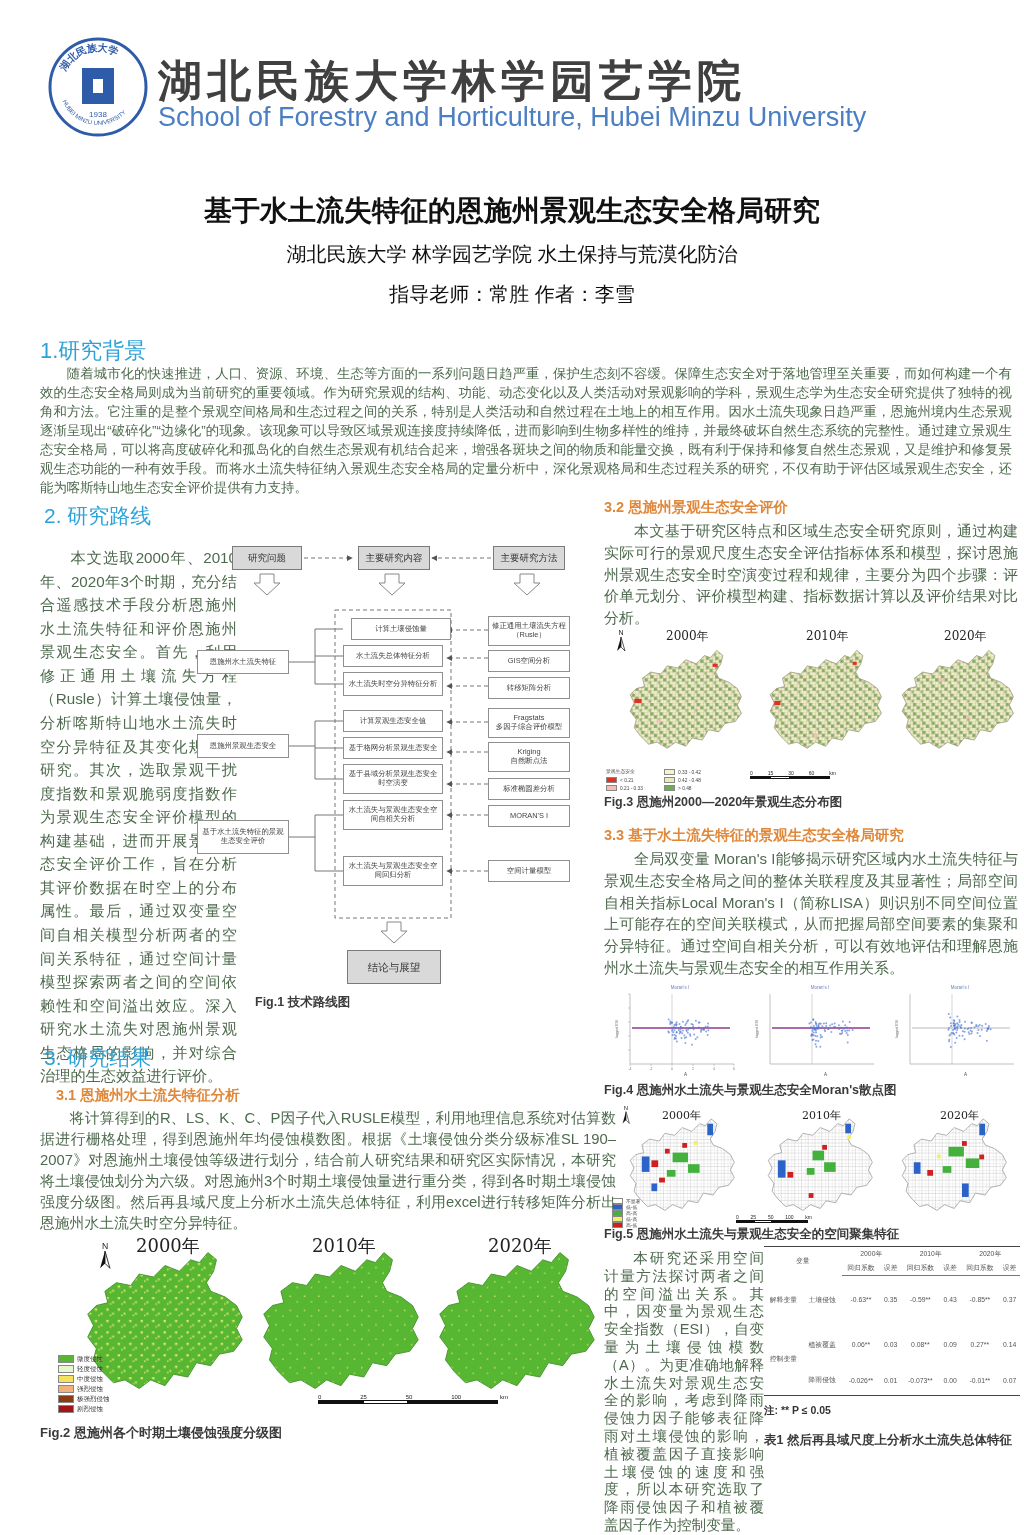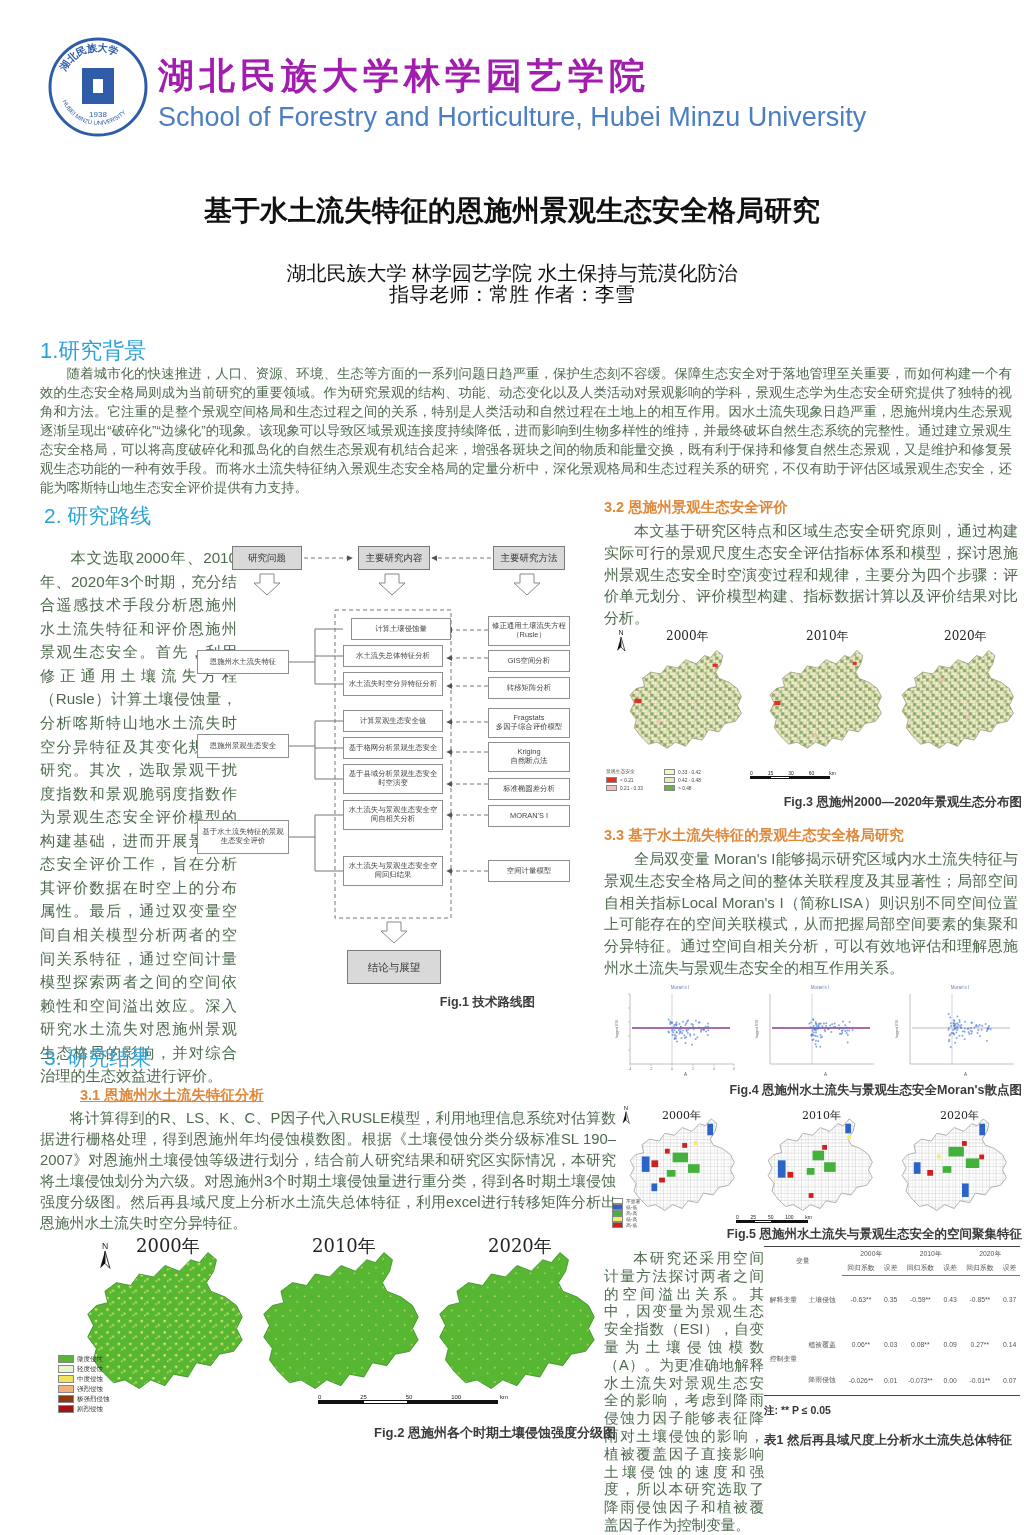--- a/index.html
+++ b/index.html
@@ -1,30 +1,30 @@
 <!DOCTYPE html>
 <html><head>
 <meta charset="utf-8">
 <style>
   html,body{margin:0;padding:0;background:#fff;}
   .page{position:relative;width:1024px;height:1535px;background:#fff;overflow:hidden;
         font-family:"Liberation Sans","DejaVu Sans",sans-serif;color:#222;}
   .abs{position:absolute;}
   
-  .org-cn{font-size:36px;font-weight:700;color:#a21caf;letter-spacing:5px;font-family:"DejaVu Serif","Liberation Serif",serif;}
+  .org-cn{font-size:44px;font-weight:700;color:#404040;letter-spacing:5px;font-family:"DejaVu Serif","Liberation Serif",serif;}
   .org-en{font-size:27px;color:#4b7ec2;font-weight:400;}
   
   .t-main{width:100%;text-align:center;font-size:28px;font-weight:700;color:#111;}
   .t-sub{width:100%;text-align:center;font-size:20px;color:#111;}
   
   .h-blue{color:#2ba2d8;font-weight:500;}
   .h-orange{color:#e0883a;font-weight:700;font-size:14.5px;}
   .body-green{color:#4e6a4e;text-align:justify;}
   .indent{text-indent:2em;}
-  .caption{font-weight:700;color:#3a3a3a;font-size:12.5px;text-align:right;}
+  .caption{font-weight:700;color:#3a3a3a;font-size:12.5px;text-align:left;}
   
   .flow{position:absolute;left:195px;top:538px;width:445px;height:480px;}
   .flow-box{position:absolute;border:1px solid #8f8f8f;background:#fff;display:flex;align-items:center;justify-content:center;
             text-align:center;font-size:7.4px;color:#444;line-height:1.2;box-sizing:border-box;padding:1px;white-space:pre-line;}
   .flow-box.gray{background:#d9d9d9;border-color:#7a7a7a;font-size:9.5px;color:#333;}
   .flow-box.concl{background:#d9d9d9;border-color:#7a7a7a;font-size:10.5px;color:#333;}
   
   .year-label{font-family:"DejaVu Serif","Liberation Serif",serif;color:#222;}
   .legend-item{display:flex;align-items:center;gap:3px;}
   .legend-sw{display:inline-block;border:0.5px solid #888;}
@@ -58,21 +58,21 @@
       <textPath href="#arcB" startOffset="12%">HUBEI MINZU UNIVERSITY</textPath>
     </text>
     <path d="M36,36 h20 v11 h-9 v14 h9 v11 h-20 z" fill="#2f5ca9"></path>
     <path d="M68,72 h-20 v-11 h9 v-14 h-9 v-11 h20 z" fill="#2f5ca9"></path>
     <text x="52" y="85" font-size="8" fill="#2f5ca9" text-anchor="middle">1938</text>
   </svg>
   <div class="abs org-cn" style="left:158px;top:52px;">湖北民族大学林学园艺学院</div>
   <div class="abs org-en" style="left:158px;top:102px;">School of Forestry and Horticulture, Hubei Minzu University</div>
 
   <div class="abs t-main" style="left:0;top:192px;">基于水土流失特征的恩施州景观生态安全格局研究</div>
-  <div class="abs t-sub" style="left:0;top:241px;margin-top:19px;">湖北民族大学 林学园艺学院 水土保持与荒漠化防治</div>
+  <div class="abs t-sub" style="left:0;top:241px;">湖北民族大学 林学园艺学院 水土保持与荒漠化防治</div>
   <div class="abs t-sub" style="left:0;top:281px;text-align:center;">指导老师：常胜 作者：李雪</div>
 
   <div class="abs h-blue" style="left:40px;top:336px;font-size:22px;">1.研究背景</div>
   <div class="abs body-green indent" style="left:40px;top:364px;width:972px;font-size:13.4px;line-height:1.42;">随着城市化的快速推进，人口、资源、环境、生态等方面的一系列问题日趋严重，保护生态刻不容缓。保障生态安全对于落地管理至关重要，而如何构建一个有效的生态安全格局则成为当前研究的重要领域。作为研究景观的结构、功能、动态变化以及人类活动对景观影响的学科，景观生态学为生态安全研究提供了独特的视角和方法。它注重的是整个景观空间格局和生态过程之间的关系，特别是人类活动和自然过程在土地上的相互作用。因水土流失现象日趋严重，恩施州境内生态景观逐渐呈现出“破碎化”“边缘化”的现象。该现象可以导致区域景观连接度持续降低，进而影响到生物多样性的维持，并最终破坏自然生态系统的完整性。通过建立景观生态安全格局，可以将高度破碎化和孤岛化的自然生态景观有机结合起来，增强各斑块之间的物质和能量交换，既有利于保持和修复自然生态景观，又是维护和修复景观生态功能的一种有效手段。而将水土流失特征纳入景观生态安全格局的定量分析中，深化景观格局和生态过程关系的研究，不仅有助于评估区域景观生态安全，还能为喀斯特山地生态安全评价提供有力支持。</div>
 
   <div class="abs h-blue" style="left:44px;top:502px;font-size:21px;">2. 研究路线</div>
   <div class="abs body-green indent" style="left:40px;top:546px;width:197px;font-size:15.2px;line-height:1.55;">本文选取2000年、2010年、2020年3个时期，充分结合遥感技术手段分析恩施州水土流失特征和评价恩施州景观生态安全。首先，利用修正通用土壤流失方程（Rusle）计算土壤侵蚀量，分析喀斯特山地水土流失时空分异特征及其变化规律的研究。其次，选取景观干扰度指数和景观脆弱度指数作为景观生态安全评价模型的构建基础，进而开展景观生态安全评价工作，旨在分析其评价数据在时空上的分布属性。最后，通过双变量空间自相关模型分析两者的空间关系特征，通过空间计量模型探索两者之间的空间依赖性和空间溢出效应。深入研究水土流失对恩施州景观生态格局的影响，并对综合治理的生态效益进行评价。</div>
 
   <div class="flow">
     <svg class="abs" style="left:0;top:0;" width="445" height="480" viewBox="0 0 445 480">
@@ -115,21 +115,21 @@
     <div class="flow-box" style="left:2px;top:196px;width:92px;height:24px;">恩施州景观生态安全</div>
     <div class="flow-box" style="left:2px;top:282px;width:92px;height:34px;">基于水土流失特征的景观生态安全评价</div>
 
     <div class="flow-box" style="left:156px;top:80px;width:100px;height:22px;">计算土壤侵蚀量</div>
     <div class="flow-box" style="left:148px;top:107px;width:100px;height:22px;">水土流失总体特征分析</div>
     <div class="flow-box" style="left:148px;top:134px;width:100px;height:24px;">水土流失时空分异特征分析</div>
     <div class="flow-box" style="left:148px;top:172px;width:100px;height:22px;">计算景观生态安全值</div>
     <div class="flow-box" style="left:148px;top:199px;width:100px;height:22px;">基于格网分析景观生态安全</div>
     <div class="flow-box" style="left:148px;top:226px;width:100px;height:30px;">基于县域分析景观生态安全时空演变</div>
     <div class="flow-box" style="left:148px;top:262px;width:100px;height:30px;">水土流失与景观生态安全空间自相关分析</div>
-    <div class="flow-box" style="left:148px;top:318px;width:100px;height:30px;">水土流失与景观生态安全空间回归结果</div>
+    <div class="flow-box" style="left:148px;top:318px;width:100px;height:30px;">水土流失与景观生态安全空间回归分析</div>
 
     <div class="flow-box" style="left:293px;top:78px;width:82px;height:30px;">修正通用土壤流失方程
 （Rusle）</div>
     <div class="flow-box" style="left:293px;top:112px;width:82px;height:22px;">GIS空间分析</div>
     <div class="flow-box" style="left:293px;top:139px;width:82px;height:22px;">转移矩阵分析</div>
     <div class="flow-box" style="left:293px;top:170px;width:82px;height:30px;">Fragstats
 多因子综合评价模型</div>
     <div class="flow-box" style="left:293px;top:204px;width:82px;height:30px;">Kriging
 自然断点法</div>
     <div class="flow-box" style="left:293px;top:240px;width:82px;height:22px;">标准椭圆差分析</div>
@@ -672,21 +672,21 @@
           <td>-0.01**</td>
             <td>0.07</td>
         </tr>
       </tbody>
     </table>
     <div class="note-line" style="margin-top:8px;">注: ** P ≤ 0.05</div>
     <div class="caption" style="margin-top:14px;text-align:left;">表1 然后再县域尺度上分析水土流失总体特征</div>
   </div>
 
   <div class="abs h-blue" style="left:44px;top:1044px;font-size:21px;">3. 研究结果</div>
-  <div class="abs h-orange" style="left:80px;top:1086px;text-decoration:underline;">3.1 恩施州水土流失特征分析</div>
+  <div class="abs h-orange" style="left:56px;top:1086px;">3.1 恩施州水土流失特征分析</div>
   <div class="abs body-green indent" style="left:40px;top:1108px;width:576px;font-size:14.8px;line-height:1.42;">将计算得到的R、LS、K、C、P因子代入RUSLE模型，利用地理信息系统对估算数据进行栅格处理，得到恩施州年均侵蚀模数图。根据《土壤侵蚀分类分级标准SL 190–2007》对恩施州土壤侵蚀等级进行划分，结合前人研究结果和研究区实际情况，本研究将土壤侵蚀划分为六级。对恩施州3个时期土壤侵蚀量进行重分类，得到各时期土壤侵蚀强度分级图。然后再县域尺度上分析水土流失总体特征，利用excel进行转移矩阵分析出恩施州水土流失时空分异特征。</div>
 
   <div class="abs" style="left:40px;top:1232px;width:576px;height:215px;">
     <svg class="abs" style="left:56px;top:8px;" width="18" height="32" viewBox="0 0 14 26">
       <text x="7" y="7" font-size="7" text-anchor="middle" fill="#222">N</text>
       <polygon points="7,9 3,23 7,19" fill="#111"></polygon>
       <polygon points="7,9 11,23 7,19" fill="#fff" stroke="#111" stroke-width="0.7"></polygon>
     </svg>
     <div class="abs year-label" style="left:96px;top:2px;font-size:18px;">2000年</div>
     <div class="abs year-label" style="left:272px;top:2px;font-size:18px;">2010年</div>

